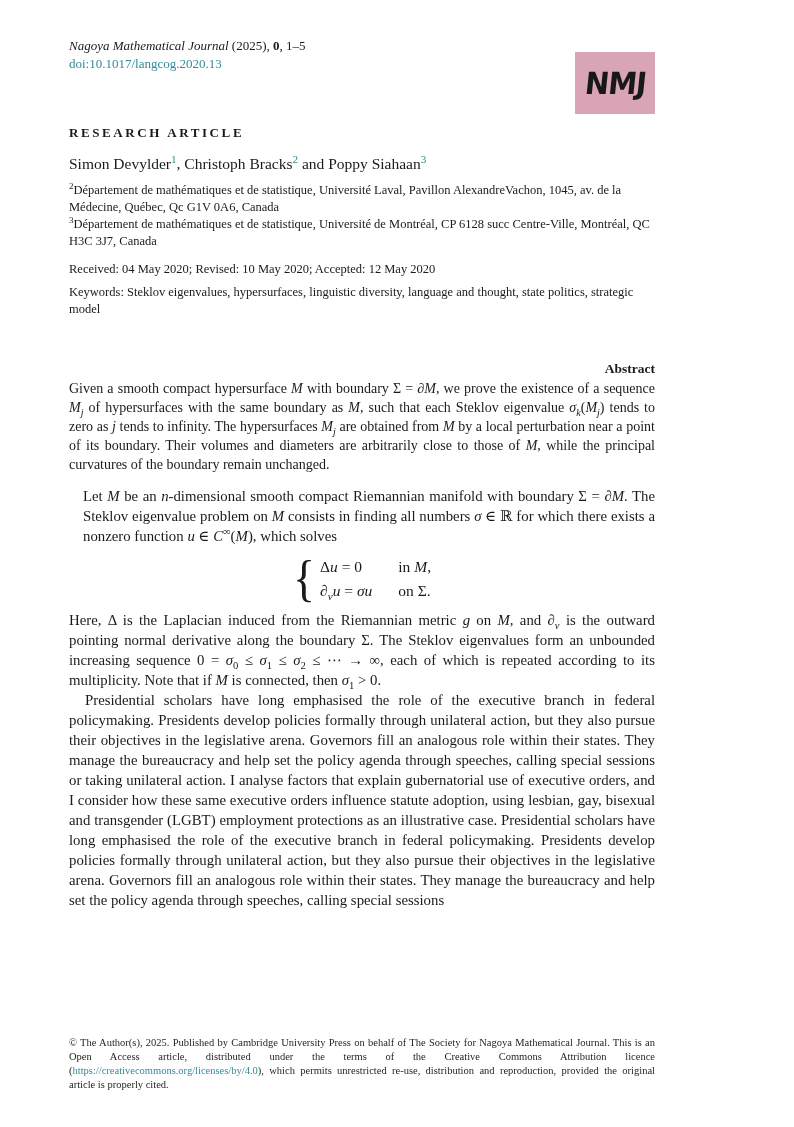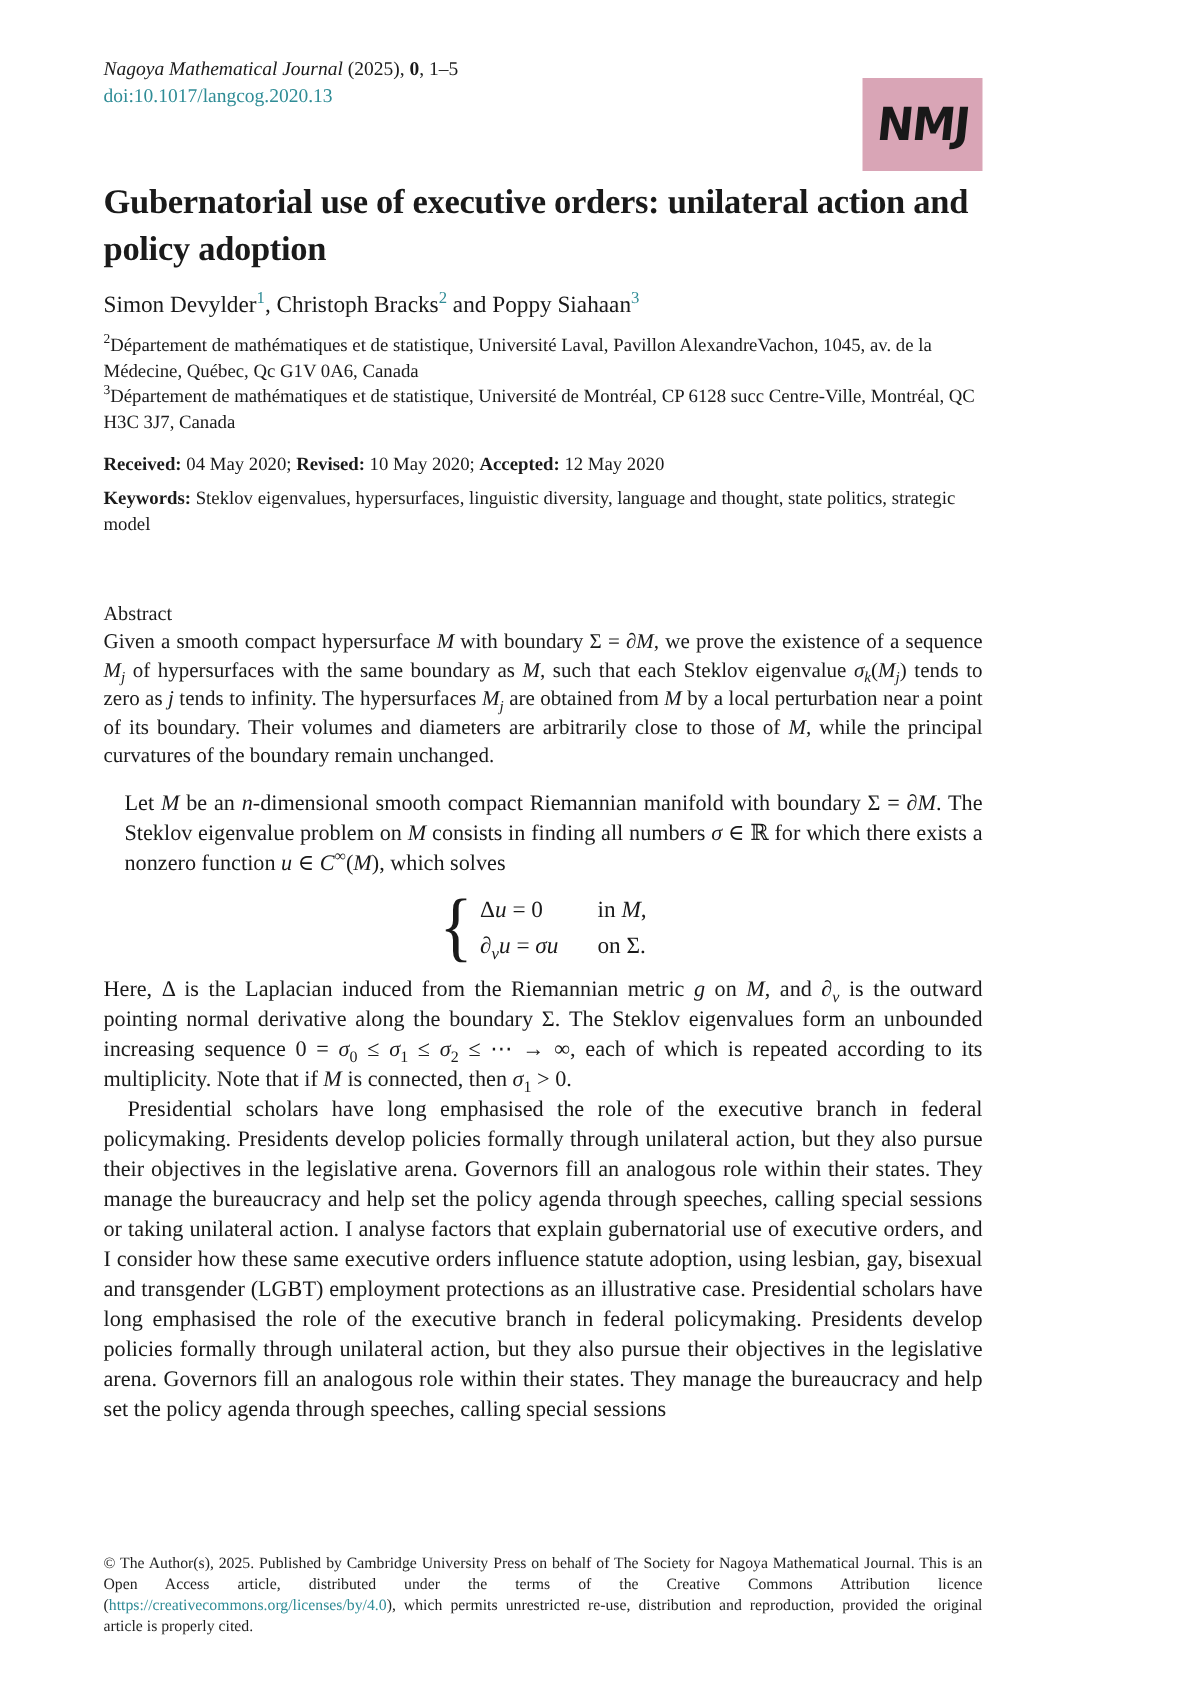--- a/index.html
+++ b/index.html
@@ -35,29 +35,29 @@
     font-weight:900;font-size:29px;color:#181818;
     letter-spacing:-1px;
     transform:skewX(-6deg) scaleY(1.05);
   }
 
   .kicker{margin-top:53px;font-size:13px;font-weight:bold;letter-spacing:2.6px;}
   .title{margin-top:46px;font-size:23px;font-weight:bold;line-height:31px;letter-spacing:-0.2px;}
   .authors{margin-top:14px;font-size:15.5px;}
   sup,sub{line-height:0;font-size:0.72em;}
   .i{font-style:italic;}
-  .b{font-weight:bold;}
+  .b{font-weight:normal;}
   .teal{color:var(--accent);}
 
   .affils{margin-top:9px;font-size:12.5px;line-height:17px;}
   .meta-line{font-size:12.5px;line-height:17px;}
   .dates{margin-top:11px;}
   .keywords{margin-top:6px;}
 
-  .abstract-h{margin-top:42px;font-size:13.5px;font-weight:normal;line-height:18px;}
+  .abstract-h{margin-top:42px;font-size:13.5px;font-weight:bold;line-height:18px;text-align:right;}
   .abstract-b{margin-top:1px;font-size:14px;line-height:19px;text-align:justify;}
 
   .section-h{margin-top:38px;font-size:15.5px;font-weight:bold;line-height:20px;}
   .body-p{font-size:14.8px;line-height:20px;text-align:justify;}
   .p1{margin-top:12px;margin-left:14px;}
   .equation{display:flex;justify-content:center;align-items:center;margin:9px 0 9px 0;}
   .eq-brace{font-size:46px;font-weight:400;line-height:1;transform:scaleY(1.12);margin-right:5px;}
   .eq-rows{display:grid;grid-template-columns:auto auto;column-gap:26px;row-gap:3px;font-size:15.5px;line-height:21px;}
   .p2{margin-top:9px;}
   .p3{margin-top:0;text-indent:16px;}
@@ -73,22 +73,22 @@
 <div class="page">
   <div class="content">
 
     <div class="journal-line"><span class="journal-name">Nagoya Mathematical Journal</span><span> (2025), </span><span class="vol">0</span><span>, 1–5</span></div>
     <a class="doi">doi:10.1017/langcog.2020.13</a>
 
     <div class="logo">
       <span class="logo-text">NMJ</span>
     </div>
 
+    <div class="kicker">RESEARCH ARTICLE</div>
 
-    <h1 class="title" style="margin:46px 0 0 0;">Gubernatorial use of executive orders: unilateral action and policy adoption</h1>
 
     <div class="authors"><span>Simon Devylder</span><sup class="sup teal">1</sup><span>, Christoph Bracks</span><sup class="sup teal">2</sup><span> and Poppy Siahaan</span><sup class="sup teal">3</sup></div>
 
     <div class="affils">
       <div><sup class="sup">2</sup><span>Département de mathématiques et de statistique, Université Laval, Pavillon AlexandreVachon, 1045, av. de la Médecine, Québec, Qc G1V 0A6, Canada</span></div>
       <div><sup class="sup">3</sup><span>Département de mathématiques et de statistique, Université de Montréal, CP 6128 succ Centre-Ville, Montréal, QC H3C 3J7, Canada</span></div>
     </div>
 
     <div class="meta-line dates"><span class="b">Received:</span><span> 04 May 2020; </span><span class="b">Revised:</span><span> 10 May 2020; </span><span class="b">Accepted:</span><span> 12 May 2020</span></div>
     <div class="meta-line keywords"><span class="b">Keywords:</span><span> Steklov eigenvalues, hypersurfaces, linguistic diversity, language and thought, state politics, strategic model</span></div>

